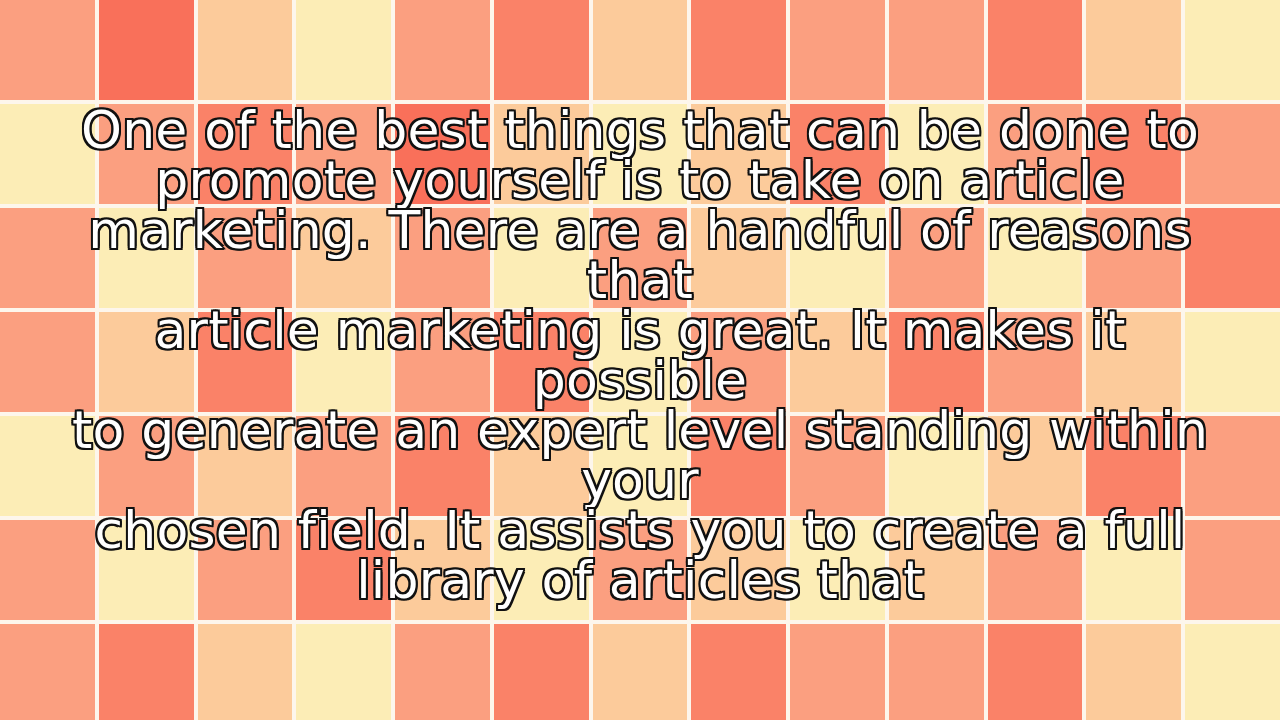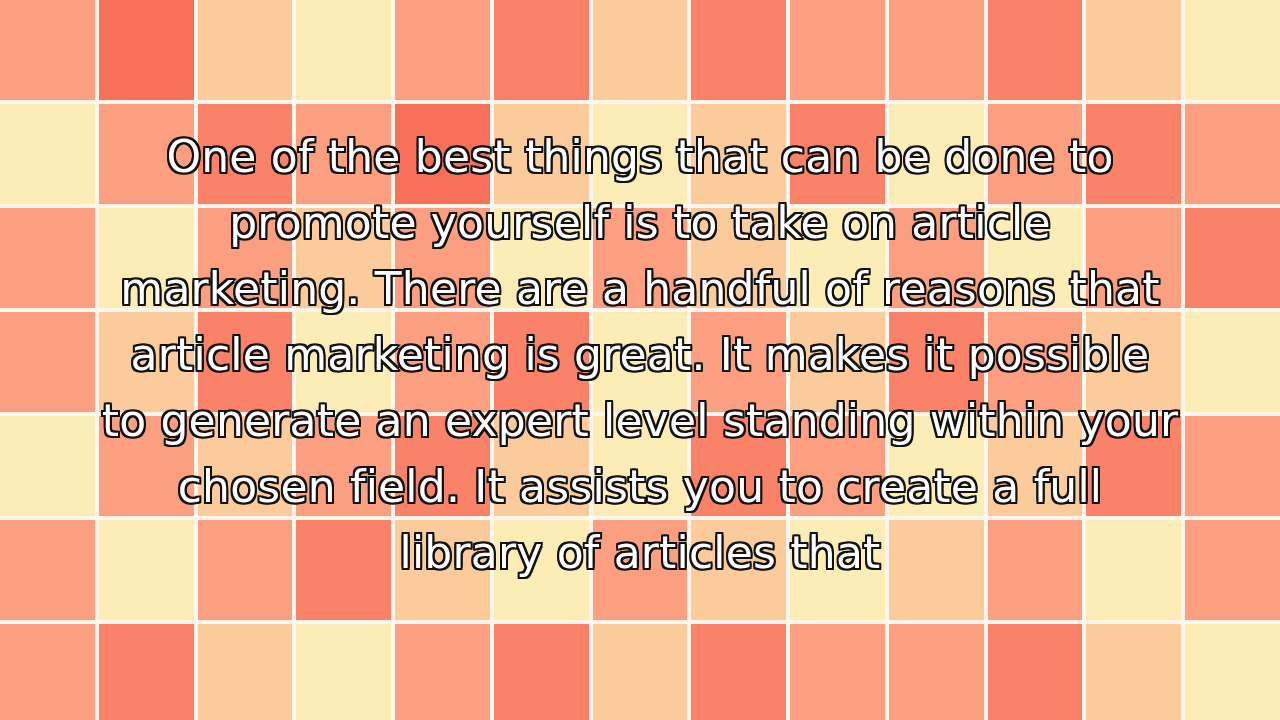--- a/index.html
+++ b/index.html
@@ -45,22 +45,22 @@
     height: 720px;
     display: flex;
     align-items: center;
     justify-content: center;
   }
 
   #caption {
     width: 1180px;
     text-align: center;
     font-family: "DejaVu Sans", sans-serif;
-    font-size: 44px;
-    line-height: 66px;
+    font-size: 52px;
+    line-height: 50px;
     font-weight: 400;
     letter-spacing: 0.2px;
     color: #ffffff;
     -webkit-text-stroke: 2.6px #111111;
     paint-order: stroke fill;
     text-shadow:
        2px  2px 0 #111111,
       -2px  2px 0 #111111,
        2px -2px 0 #111111,
       -2px -2px 0 #111111,

